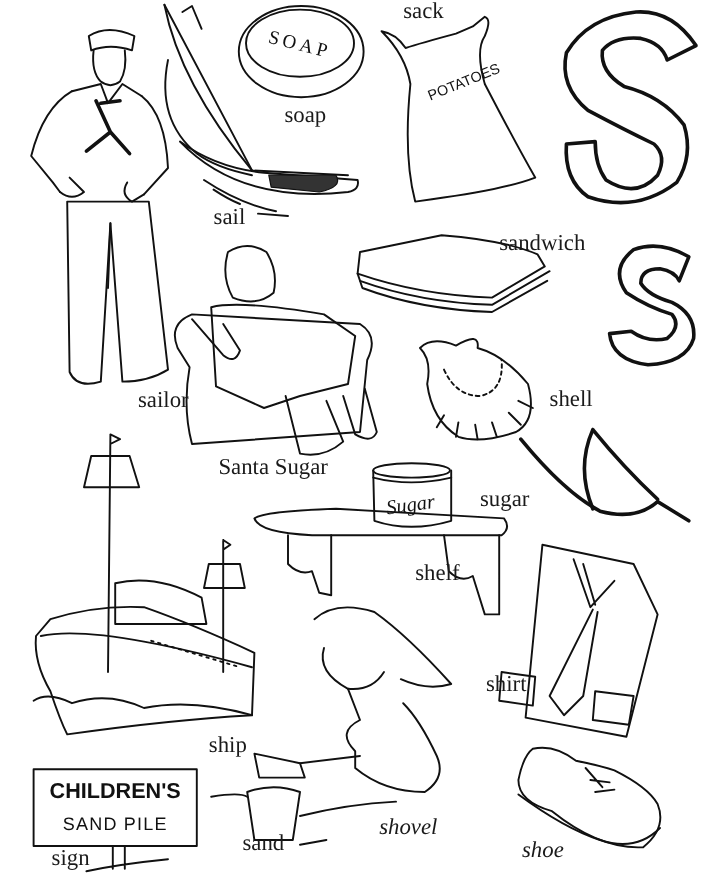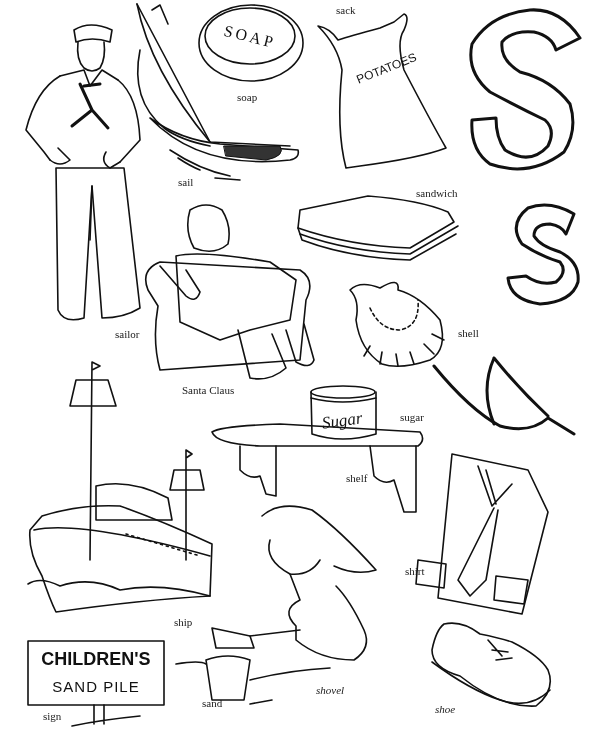--- a/index.html
+++ b/index.html
@@ -1,19 +1,19 @@
 <!DOCTYPE html>
 <html><head>
 <meta charset="utf-8">
 <style>
   html, body { margin: 0; padding: 0; background: #ffffff; }
   body { width: 600px; height: 734px; position: relative; overflow: hidden; font-family: "Liberation Serif", "DejaVu Serif", serif; color: #111; }
   .page { position: absolute; left: 0; top: 0; width: 600px; height: 734px; }
   svg.art { position: absolute; left: 0; top: 0; width: 600px; height: 734px; }
-  .lbl { position: absolute; font-size: 11px; line-height: 14px; white-space: nowrap; color: #1a1a1a; }
+  .lbl { position: absolute; font-size: 19px; line-height: 14px; white-space: nowrap; color: #1a1a1a; }
 </style>
 </head>
 <body>
 
 <div class="page">
 <svg class="art" viewBox="0 0 600 734" xmlns="http://www.w3.org/2000/svg" fill="none" stroke="#111" stroke-width="1.6" stroke-linejoin="round" stroke-linecap="round">
 
   <g>
     <path d="M74 30 Q90 20 112 30 L110 42 Q92 36 76 42 Z"></path>
     <path d="M78 42 Q76 60 84 68 Q92 74 100 68 Q106 58 104 42"></path>
@@ -135,22 +135,22 @@
     <path d="M444 624 Q462 620 480 634 Q500 638 512 642 Q540 656 548 670 Q556 690 536 706 Q500 708 460 676 Q432 668 432 650 Q436 630 444 624 Z"></path>
     <path d="M432 662 Q470 690 500 700 Q530 710 550 690"></path>
     <path d="M488 640 L502 656 M492 650 L508 652 M496 660 L512 658"></path>
   </g>
 </svg>
 
 <span class="lbl" style="left:87px; top:327px;margin-left:28px;">sailor</span>
 <span class="lbl" style="left:178px; top:175px;">sail</span>
 <span class="lbl" style="left:237px; top:90px;">soap</span>
 <span class="lbl" style="left:336px; top:3px;">sack</span>
-<span class="lbl" style="left:416px; top:186px;">sandwich</span>
-<span class="lbl" style="left:182px; top:383px;">Santa Claus</span>
+<span class="lbl" style="left:416px; top:196px;">sandwich</span>
+<span class="lbl" style="left:182px; top:383px;">Santa Sugar</span>
 <span class="lbl" style="left:458px; top:326px;">shell</span>
 <span class="lbl" style="left:400px; top:410px;">sugar</span>
 <span class="lbl" style="left:310px; top:471px;margin-left:36px;">shelf</span>
 <span class="lbl" style="left:174px; top:615px;">ship</span>
 <span class="lbl" style="left:405px; top:564px;">shirt</span>
 <span class="lbl" style="left:316px; top:683px;font-style:italic;">shovel</span>
 <span class="lbl" style="left:43px; top:709px;">sign</span>
 <span class="lbl" style="left:202px; top:696px;">sand</span>
 <span class="lbl" style="left:435px; top:702px;font-style:italic;">shoe</span>
 </div>

